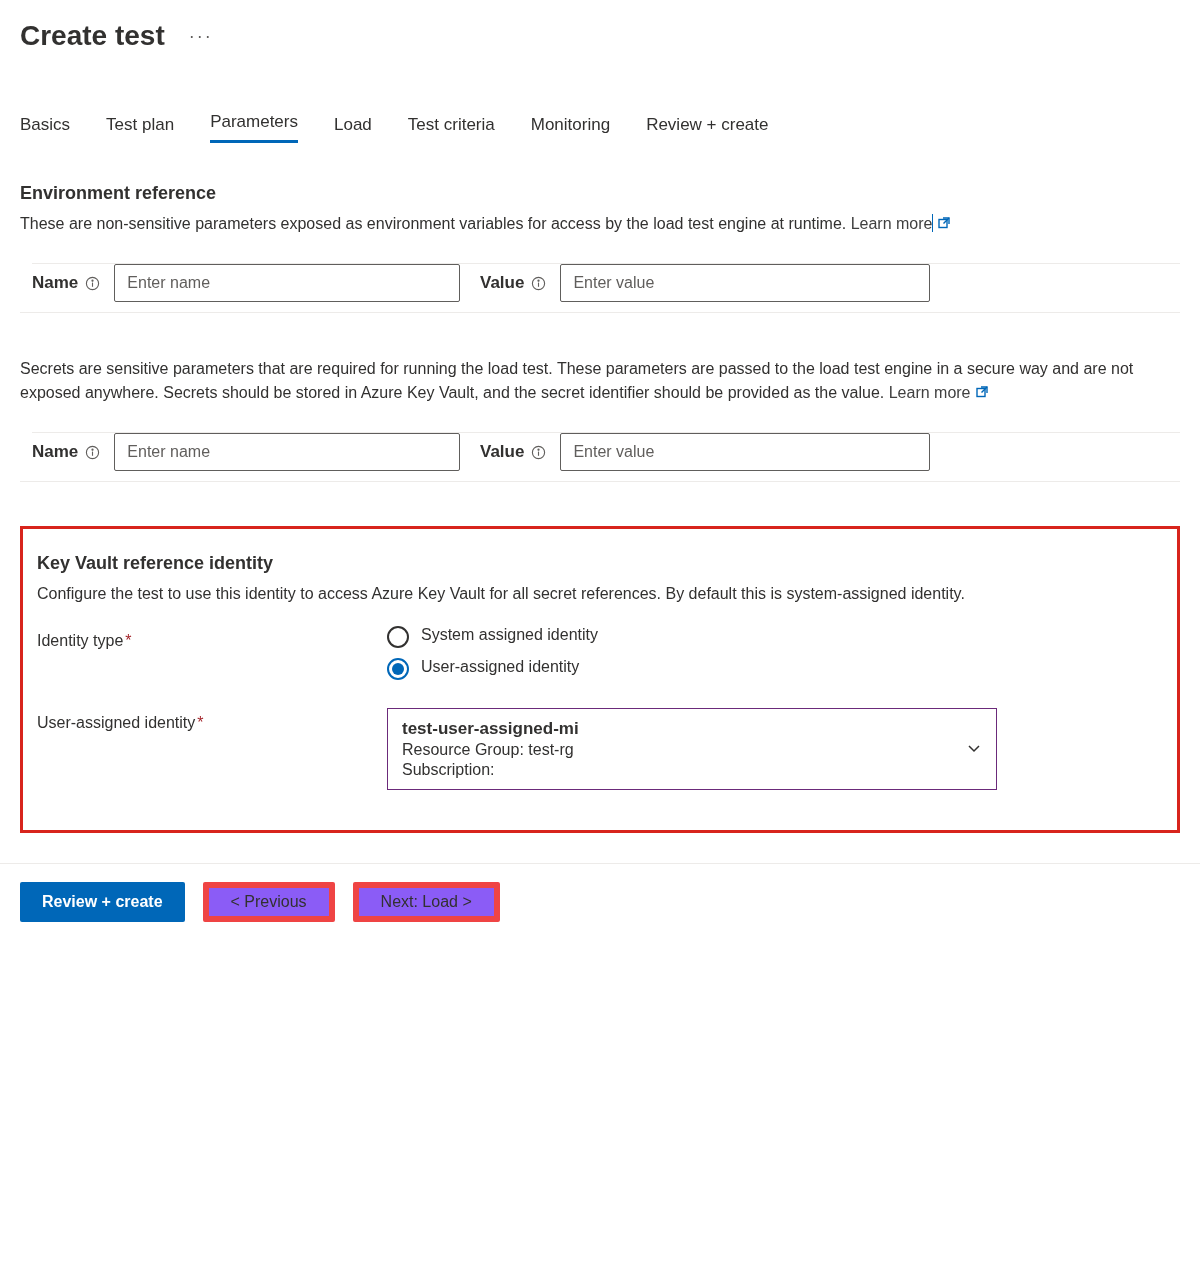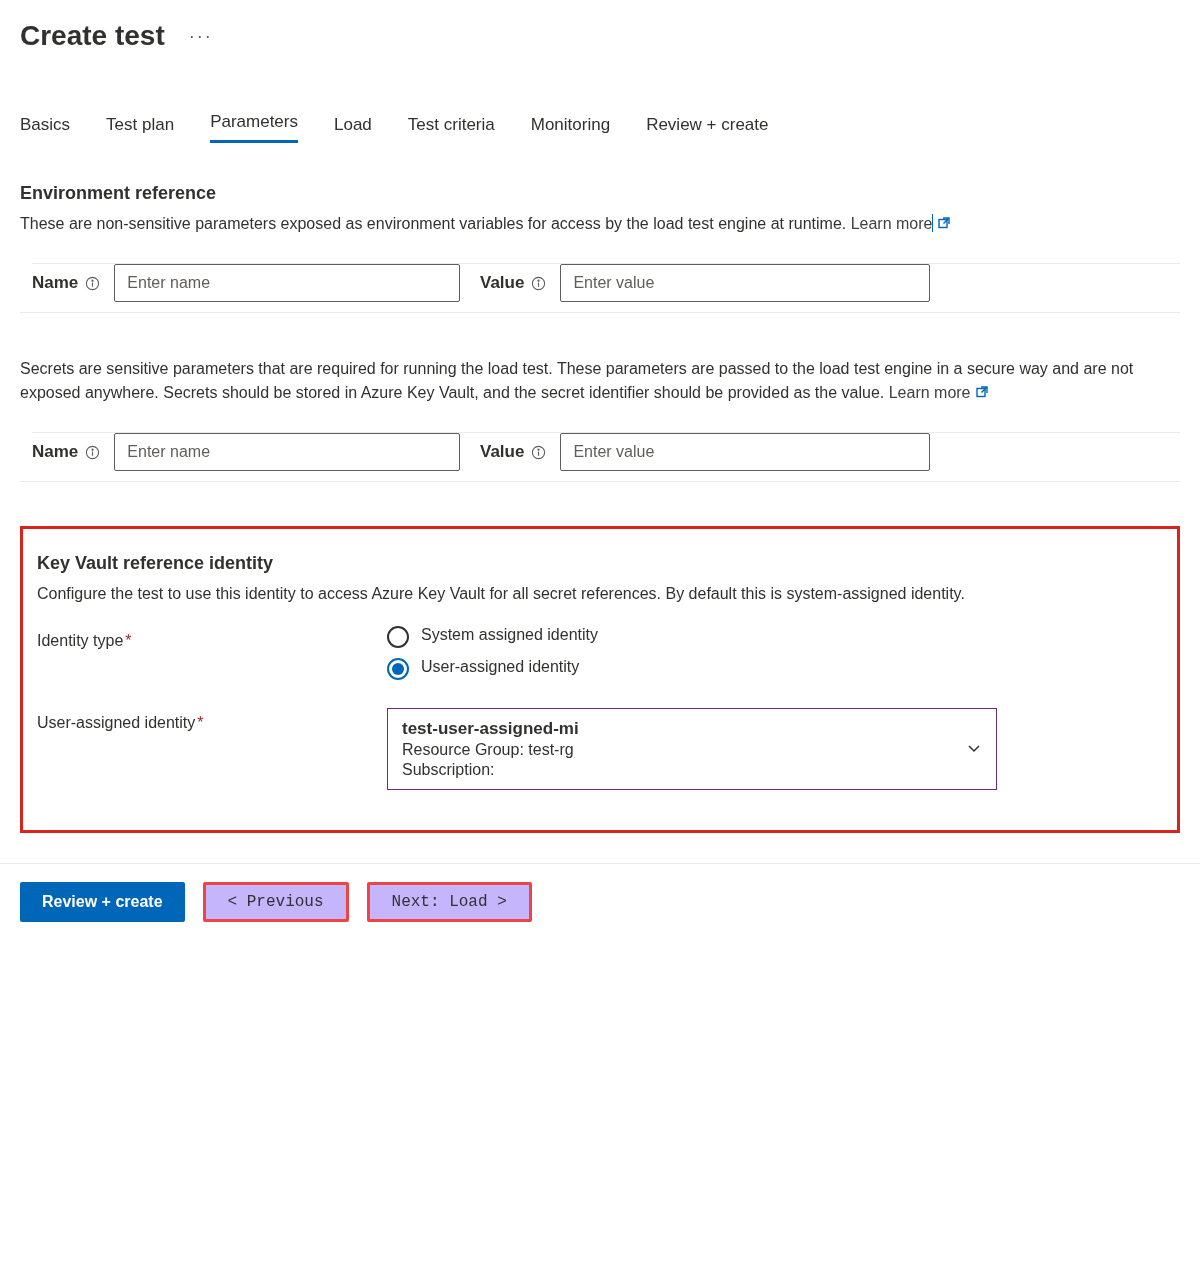--- a/index.html
+++ b/index.html
@@ -214,24 +214,23 @@
       align-items: center;
       justify-content: center;
     }
     .btn-primary {
       background: #0067b8;
       color: #fff;
       border: none;
       font-weight: 600;
     }
     .btn-secondary {
-      background: #c4b5fd;
-      color: #323130;
-      border: 3px solid #ef4444;
-      font-family: Liberation Mono, monospace;
+      background: #8b5cf6;
+      color: #323130;
+      border: 6px solid #ef4444;
     }
     .text-cursor {
       display: inline-block;
       width: 1px;
       height: 18px;
       background: #0067b8;
       vertical-align: -3px;
       margin-left: -1px;
     }
   </style>

